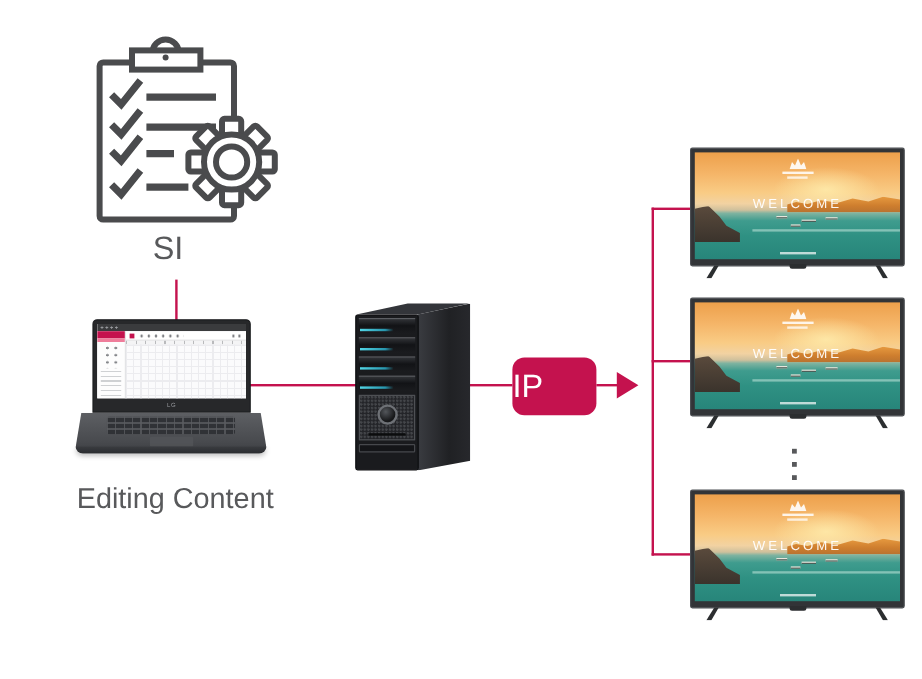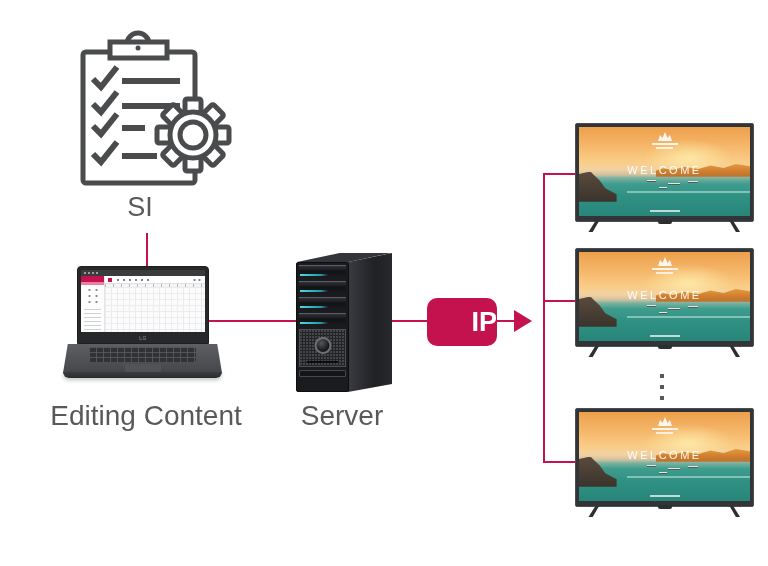--- a/index.html
+++ b/index.html
@@ -6,21 +6,21 @@
     --accent:#C4124E;
     --label:#58595B;
     --stroke:#4A4B4D;
   }
   *{margin:0;padding:0;box-sizing:border-box}
   body{background:#fff;font-family:"Liberation Sans",sans-serif}
   .stage{position:relative;width:768px;height:566px;background:#fff;overflow:hidden}
   .abs{position:absolute}
 
   
-  .caption{position:absolute;color:var(--label);text-align:center;font-size:28px;line-height:31px}
+  .caption{position:absolute;color:var(--label);text-align:center;font-size:24px;line-height:31px}
   .si-label{left:90px;top:192px;width:100px;font-size:27px}
   .edit-label{left:10px;top:400px;width:272px}
   .server-label{left:290px;top:400px;width:104px}
 
   
   .line{position:absolute;background:var(--accent)}
   .ln-si{left:146px;top:233px;width:2px;height:34px}
   .ln-main{left:208px;top:320px;width:219px;height:2px}
   .ln-arrow{left:497px;top:320px;width:18px;height:2px}
   .arrow-head{position:absolute;left:514px;top:310px;width:0;height:0;
@@ -83,21 +83,21 @@
     background:linear-gradient(90deg,#52d6e6,#2795ad 75%,transparent)}
   .mesh{height:38px;margin-bottom:3px;background:#232428;border:1px solid #4e5054;position:relative;
     background-image:radial-gradient(circle at 1px 1px,#44464a 35%,transparent 40%);background-size:3px 3px}
   .knob{position:absolute;left:50%;top:7px;transform:translateX(-50%);width:17px;height:17px;border-radius:50%;
     border:2px solid #6e7176;background:radial-gradient(circle at 38% 32%,#53565b,#17181a 65%)}
   .slot{position:absolute;bottom:3px;left:15%;width:70%;height:2px;background:#0b0c0d}
   .srv-strip{height:7px;background:#141518;border:1px solid #46484c;border-radius:1px}
 
   
   .ip-badge{left:427px;top:298px;width:70px;height:48px;background:var(--accent);border-radius:10px;
-    display:flex;align-items:center;justify-content:flex-end;color:#fff;font-size:27px;font-weight:bold}
+    display:flex;align-items:center;justify-content:flex-start;color:#fff;font-size:27px;font-weight:normal}
 
   
   .tv{position:absolute;left:575px;width:179px;height:99px;background:#323437;border:1px solid #4b4e52;
     border-radius:2px;padding:3px 3px 5px 3px}
   .tv1{top:123px}.tv2{top:248px}.tv3{top:408px}
   .tv-screen{position:relative;width:100%;height:100%;overflow:hidden;
     background:linear-gradient(180deg,#eda04b 0%,#f5b568 20%,#f9cc85 38%,#f2d2a2 48%,#cfc09c 54%,
       #7fb3a0 57%,#3f9c8e 64%,#2f9183 78%,#27857a 100%)}
   .glow{position:absolute;left:38%;top:14%;width:52%;height:42%;
     background:radial-gradient(ellipse at center,rgba(255,238,175,.8),rgba(255,238,175,0) 70%)}
@@ -228,21 +228,20 @@
       <div class="bay">
           <div class="led"></div>
         </div>
       <div class="mesh">
         <div class="knob"></div>
         <div class="slot"></div>
       </div>
       <div class="srv-strip"></div>
     </div>
   </div>
-  <div class="caption server-label">Server</div>
 
   <div class="abs ip-badge">
     <span>IP</span>
   </div>
   <div class="line ln-arrow"></div>
   <div class="arrow-head"></div>
 
   <div class="line ln-branch"></div>
   <div class="line ln-stub stub1"></div>
   <div class="line ln-stub stub2"></div>

